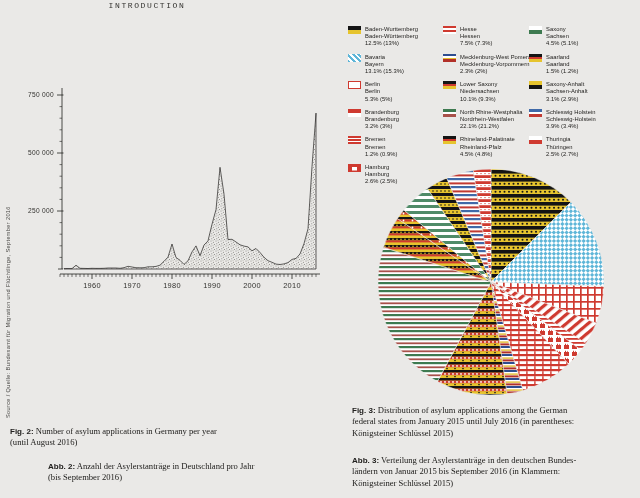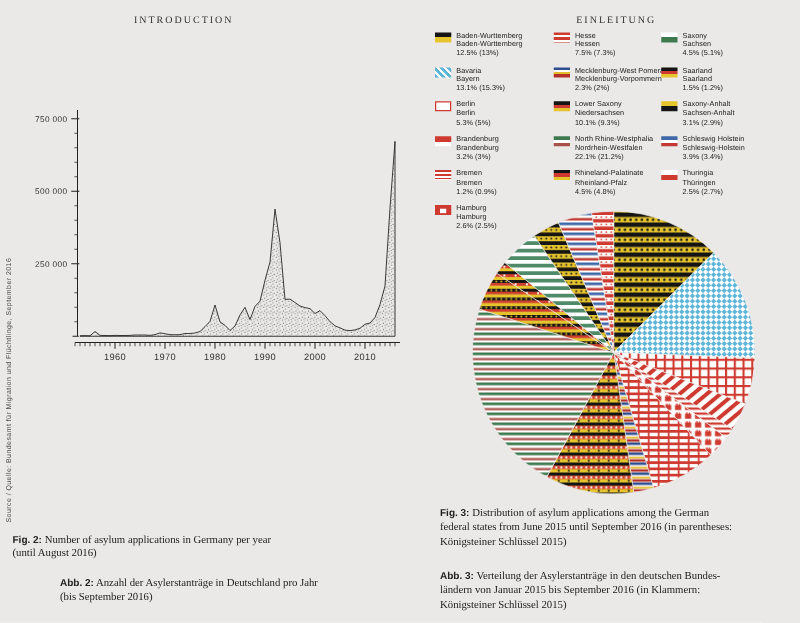--- a/index.html
+++ b/index.html
@@ -1,19 +1,19 @@
 <!DOCTYPE html>
 <html><head>
 <meta charset="utf-8">
 <style>
   html,body{margin:0;padding:0;}
   .page{position:relative;width:640px;height:498px;background:#eae9e7;overflow:hidden;
         font-family:"Liberation Sans",sans-serif;color:#22211f;}
-  .running-head{position:absolute;top:11px;text-align:center;
-        font-family:Liberation Serif, serif;font-size:8px;letter-spacing:1.6px;color:#33322f;}
+  .running-head{position:absolute;top:1px;text-align:center;
+        font-family:Liberation Mono, monospace;font-size:8px;letter-spacing:1.6px;color:#33322f;}
   #head-left{left:0;width:294px;}
   #head-right{left:346px;width:294px;}
   .source-note{position:absolute;left:5px;top:418px;width:262px;
         transform:rotate(-90deg);transform-origin:0 0;
         font-size:5.6px;letter-spacing:.35px;color:#4a4946;white-space:nowrap;}
   
   .legend{position:absolute;left:348px;top:26px;width:288px;display:flex;}
   .lg-col{display:flex;flex-direction:column;}
   .lg-col:nth-child(1){width:95px;}
   .lg-col:nth-child(2){width:86px;}
@@ -53,21 +53,20 @@
   #cap-abb2{left:10px;top:452px;width:312px;margin-left:38px;}
   #cap-fig3{left:352px;top:396px;width:286px;}
   #cap-abb3{left:352px;top:446px;width:286px;}
 </style>
 </head>
 <body>
 
 <div class="page">
 
   <div id="head-left" class="running-head">INTRODUCTION</div>
-  <div id="head-right" class="running-head">EINLEITUNG</div>
 
   <div class="source-note">Source / Quelle: Bundesamt für Migration und Flüchtlinge, September 2016</div>
 
   <svg id="fig2-svg" width="336" height="216" viewBox="0 0 336 216">
     <defs>
       <pattern id="stipple" width="5" height="5" patternUnits="userSpaceOnUse">
         <circle cx="1" cy="1" r="0.5" fill="#77756f"></circle>
         <circle cx="3.4" cy="2.2" r="0.5" fill="#77756f"></circle>
         <circle cx="1.8" cy="3.8" r="0.5" fill="#77756f"></circle>
         <circle cx="4.4" cy="4.6" r="0.5" fill="#77756f"></circle>
@@ -415,19 +414,19 @@
         <path d="M128,128 L83.73,24.03 A113,113 0 0 1 110.31,16.39 Z" fill="url(#pat-sh)" stroke="#eae9e7" stroke-width="0.5"></path>
         <path d="M128,128 L110.31,16.39 A113,113 0 0 1 128.00,15.00 Z" fill="url(#pat-th)" stroke="#eae9e7" stroke-width="0.5"></path>
       </g>
   </svg>
 
   <p class="cap" id="cap-fig2"><b>Fig. 2:</b> <span class="body">Number of asylum applications in Germany per year
 (until August 2016)</span></p>
   <p class="cap" id="cap-abb2"><b>Abb. 2:</b> <span class="body">Anzahl der Asylerstanträge in Deutschland pro Jahr
 (bis September 2016)</span></p>
   <p class="cap" id="cap-fig3"><b>Fig. 3:</b> <span class="body">Distribution of asylum applications among the German
-federal states from June 2015 until September 2016 (in parentheses:
+federal states from January 2015 until July 2016 (in parentheses:
 Königsteiner Schlüssel 2015)</span></p>
   <p class="cap" id="cap-abb3"><b>Abb. 3:</b> <span class="body">Verteilung der Asylerstanträge in den deutschen Bundes-
 ländern von Januar 2015 bis September 2016 (in Klammern:
 Königsteiner Schlüssel 2015)</span></p>
 
 </div>
 
 </body></html>

